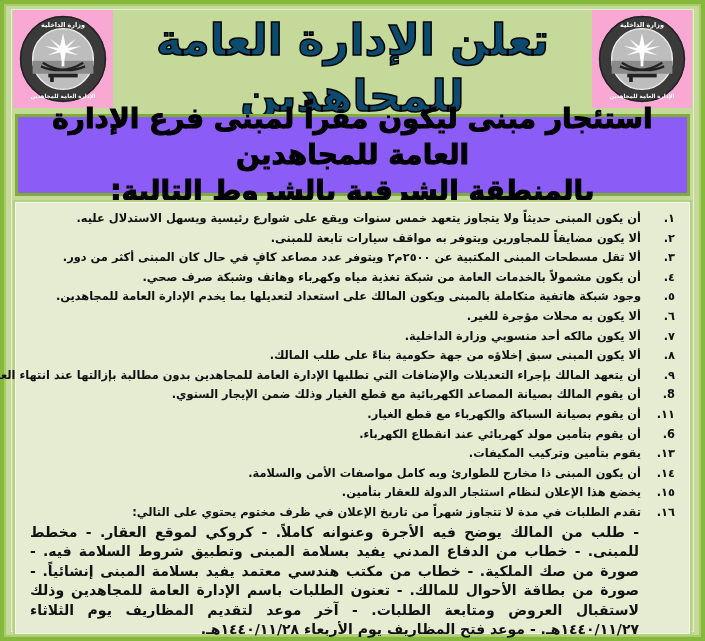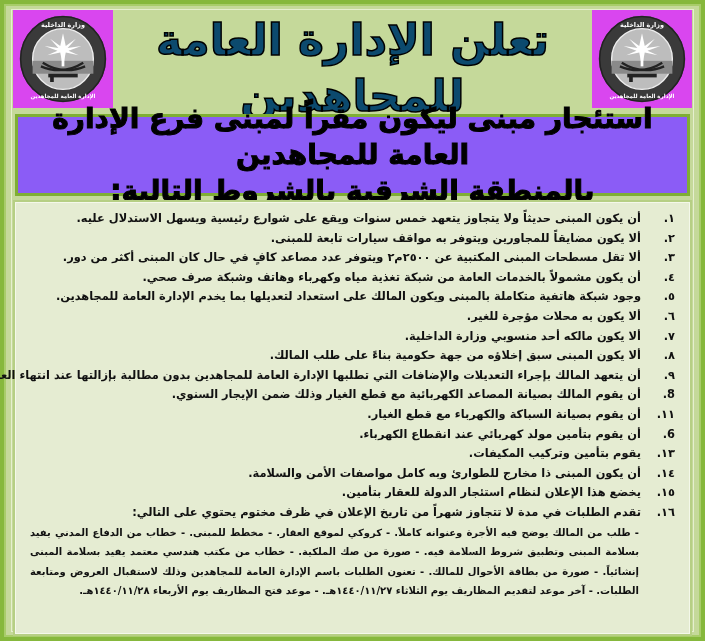--- a/index.html
+++ b/index.html
@@ -10,21 +10,21 @@
       background: #c5d99a;
       border: 4px solid #86b83c;
       box-shadow: inset 0 0 0 2px #a8cc6a;
     }
     .outer-line {
       position: absolute; left: 7px; top: 5px; right: 7px; bottom: 5px;
       border: 1px solid #e6efcf;
     }
     .logo {
       position: absolute; top: 6px; width: 100px; height: 98px;
-      background: #d946ef; display: flex; align-items: center; justify-content: center;
+      background: #f9a8d4; display: flex; align-items: center; justify-content: center;
     }
     .logo.left { left: 9px; }
     .logo.right { right: 9px; }
     .logo svg { width: 92px; height: 92px; }
     .header {
       position: absolute; left: 112px; right: 112px; top: 4px; height: 102px;
       text-align: center; direction: rtl;
     }
     .header .title {
       font-family: "DejaVu Sans", sans-serif; font-weight: 900;
@@ -55,21 +55,21 @@
       direction: rtl; padding: 6px 10px 6px 14px;
     }
     .cond {
       display: flex; flex-direction: row; align-items: baseline;
       font-size: 11.4px; line-height: 19.6px; font-weight: bold; color: #111;
       white-space: nowrap;
     }
     .cond .num { width: 38px; flex: 0 0 38px; text-align: right; padding-right: 4px; }
     .cond .txt { flex: 1 1 auto; }
     .para {
-      font-size: 10px; line-height: 19.6px; font-weight: bold; color: #111;
+      font-size: 14px; line-height: 19.6px; font-weight: bold; color: #111;
       text-align: justify; padding-right: 40px; padding-left: 0;
     }
   </style>
 </head>
 <body>
 
 <div class="frame">
   <div class="outer-line"></div>
 
   <div class="logo right">

